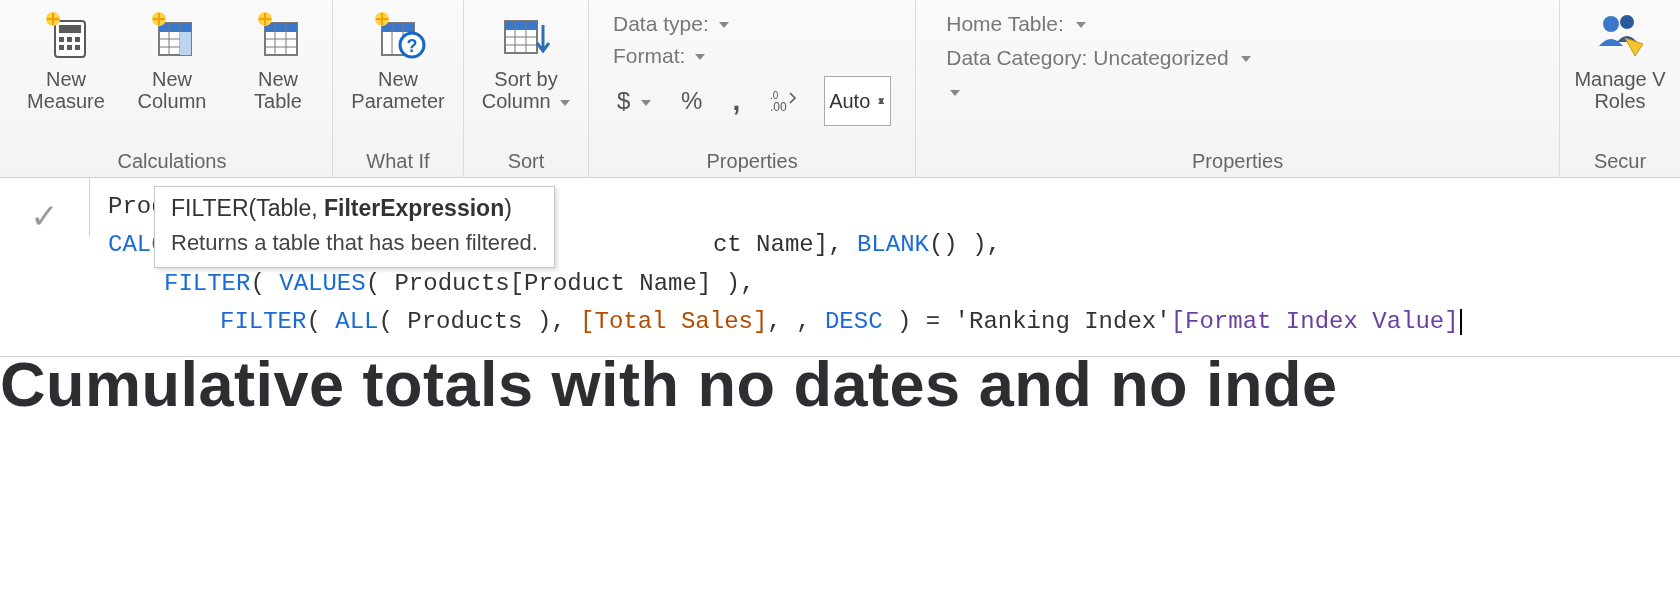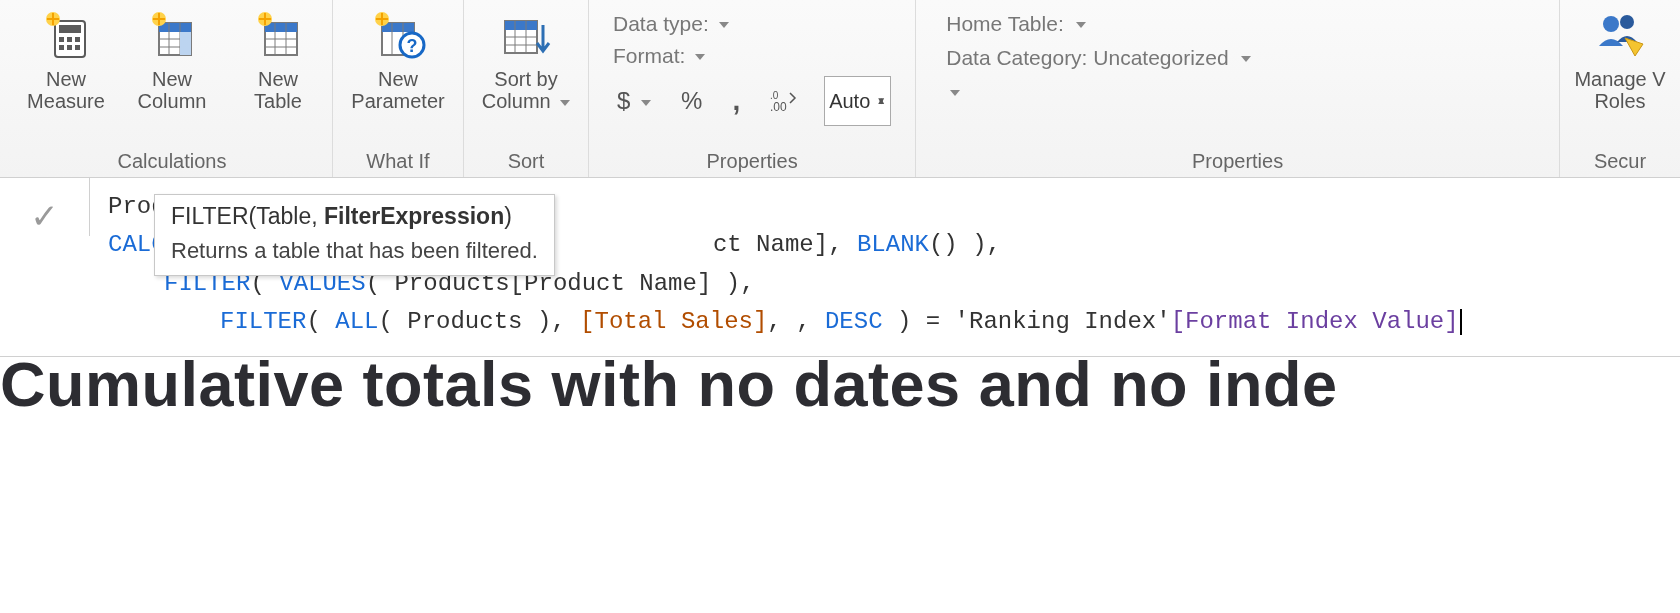--- a/index.html
+++ b/index.html
@@ -115,21 +115,21 @@
     line-height:1.6;
     white-space:nowrap;
     color:#333;
   }
   .tok-fn{color:#1a6bd6;}
   .tok-meas{color:#b14d00;}
   .tok-col{color:#6b3fa0;}
   .tok-kw{color:#1a6bd6;}
   .tooltip{
     position:absolute;
-    top:16px;left:64px;
+    top:8px;left:64px;
     background:#fff;
     border:1px solid #c8c8c8;
     box-shadow:2px 2px 4px rgba(0,0,0,.15);
     padding:4px 16px 8px 16px;
     font-family:"Segoe UI",sans-serif;
     font-size:23px;color:#333;
     z-index:5;
     line-height:1.5;
   }
   .tooltip .sig b{font-weight:700;}

